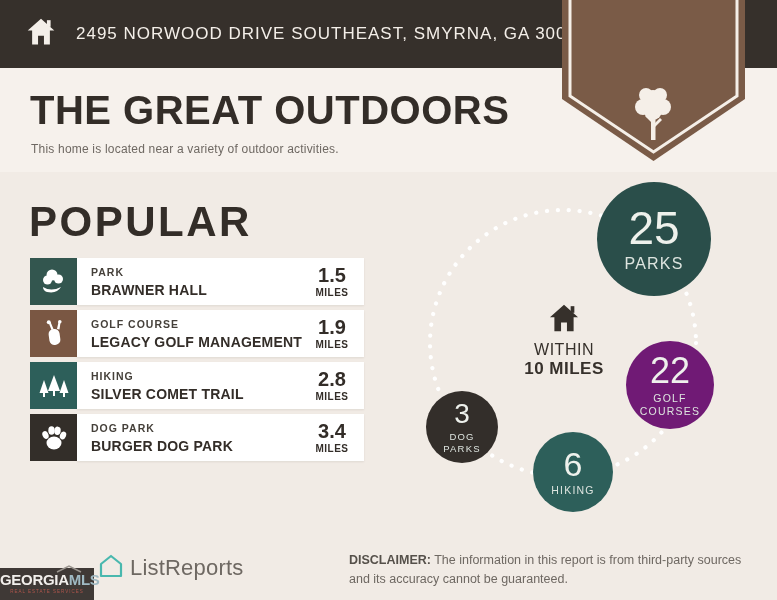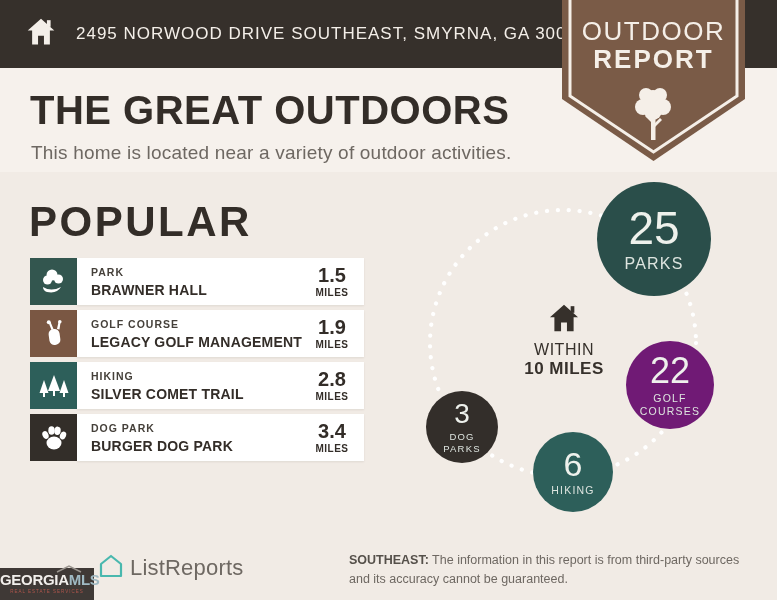--- a/index.html
+++ b/index.html
@@ -15,21 +15,21 @@
   
   .ribbon { position:absolute; left:562px; top:0; width:183px; height:163px; z-index:5; }
   .ribbon svg { position:absolute; left:0; top:0; }
   .ribbon-text { position:absolute; left:0; top:17px; width:100%; text-align:center; color:#f5efe8; line-height:1.08; }
   .ribbon-text .l1 { font-size:26px; letter-spacing:1.5px; }
   .ribbon-text .l2 { font-size:26px; font-weight:bold; letter-spacing:2px; }
   .ribbon-tree { position:absolute; left:69px; top:84px; }
 
   
   .title { position:absolute; left:30px; top:88px; font-size:40px; font-weight:bold; color:#332d28; letter-spacing:0.5px; }
-  .subtitle { position:absolute; left:31px; top:142px; font-size:19px; color:#6e6862; letter-spacing:0.2px; }
+  .subtitle { position:absolute; left:31px; top:142px; font-size:12px; color:#6e6862; letter-spacing:0.2px; }
 
   
   .popular-h { position:absolute; left:29px; top:198px; font-size:42px; font-weight:bold; color:#332d28; letter-spacing:2.5px; }
   .rows { position:absolute; left:30px; top:258px; width:334px; }
   .row { display:flex; height:47px; margin-bottom:5px; }
   .tile { width:47px; height:47px; flex:none; display:flex; align-items:center; justify-content:center; }
   .tile.park { background:#33564f; }
   .tile.golf { background:#7a5743; }
   .tile.hike { background:#2d5f5a; }
   .tile.dog  { background:#332e29; }
@@ -93,24 +93,20 @@
       </svg>
     </span>
     <span class="addr">2495 NORWOOD DRIVE SOUTHEAST, SMYRNA, GA 30080</span>
   </div>
 
   <div class="ribbon">
     <svg width="183" height="163" viewBox="0 0 183 163">
       <polygon points="0,0 183,0 183,99 91.5,161 0,99" fill="#7a5b47"></polygon>
       <path d="M8,0 L8,96 L91.5,152 L175,96 L175,0" fill="none" stroke="#f5efe8" stroke-width="3"></path>
     </svg>
-    <div class="ribbon-text">
-      <div class="l1">OUTDOOR</div>
-      <div class="l2">REPORT</div>
-    </div>
     <span class="ribbon-tree">
       <svg width="45" height="60" viewBox="0 0 45 60">
         <g fill="#f5efe8">
           <circle cx="22" cy="17" r="11"></circle>
             <circle cx="12" cy="23" r="8"></circle>
             <circle cx="32" cy="23" r="8"></circle>
           <circle cx="15" cy="11" r="7"></circle>
             <circle cx="29" cy="11" r="7"></circle>
             <circle cx="22" cy="27" r="9"></circle>
           <rect x="20" y="30" width="4.5" height="26"></rect>
@@ -269,15 +265,15 @@
   <div class="watermark">
     <svg class="wm-roof" width="26" height="8" viewBox="0 0 26 8">
       <polyline points="1,7 13,1 25,7" fill="none" stroke="#9a948e" stroke-width="1.5"></polyline>
     </svg>
     <div class="wm-line">
       <span class="wm-georgia">GEORGIA</span><span class="wm-mls">MLS</span>
     </div>
     <div class="wm-tag">REAL ESTATE SERVICES</div>
   </div>
 
-  <div class="disclaimer"><b>SOUTHEAST:</b><span> The information in this report is from third-party sources and its accuracy cannot be guaranteed.</span></div>
+  <div class="disclaimer"><b>DISCLAIMER:</b><span> The information in this report is from third-party sources and its accuracy cannot be guaranteed.</span></div>
 
 </div>
 
 </body></html>

